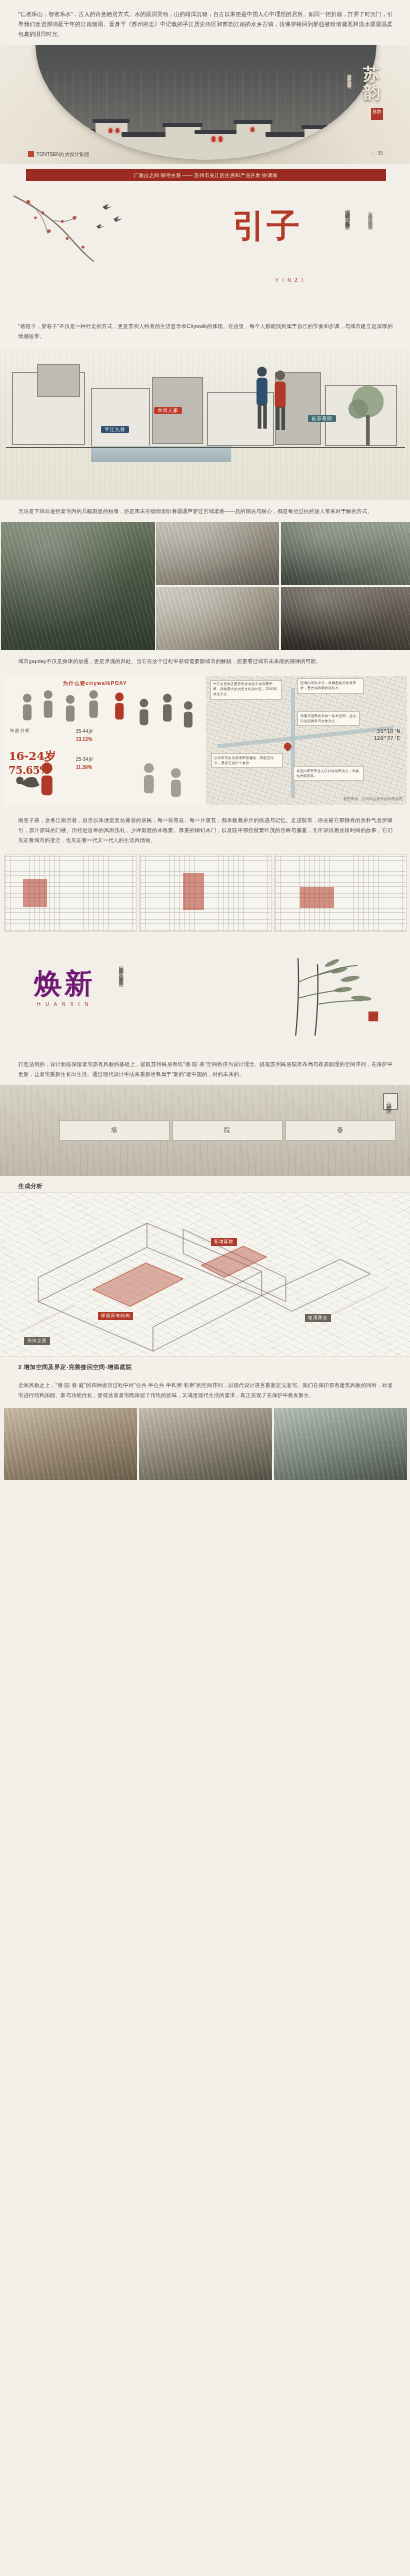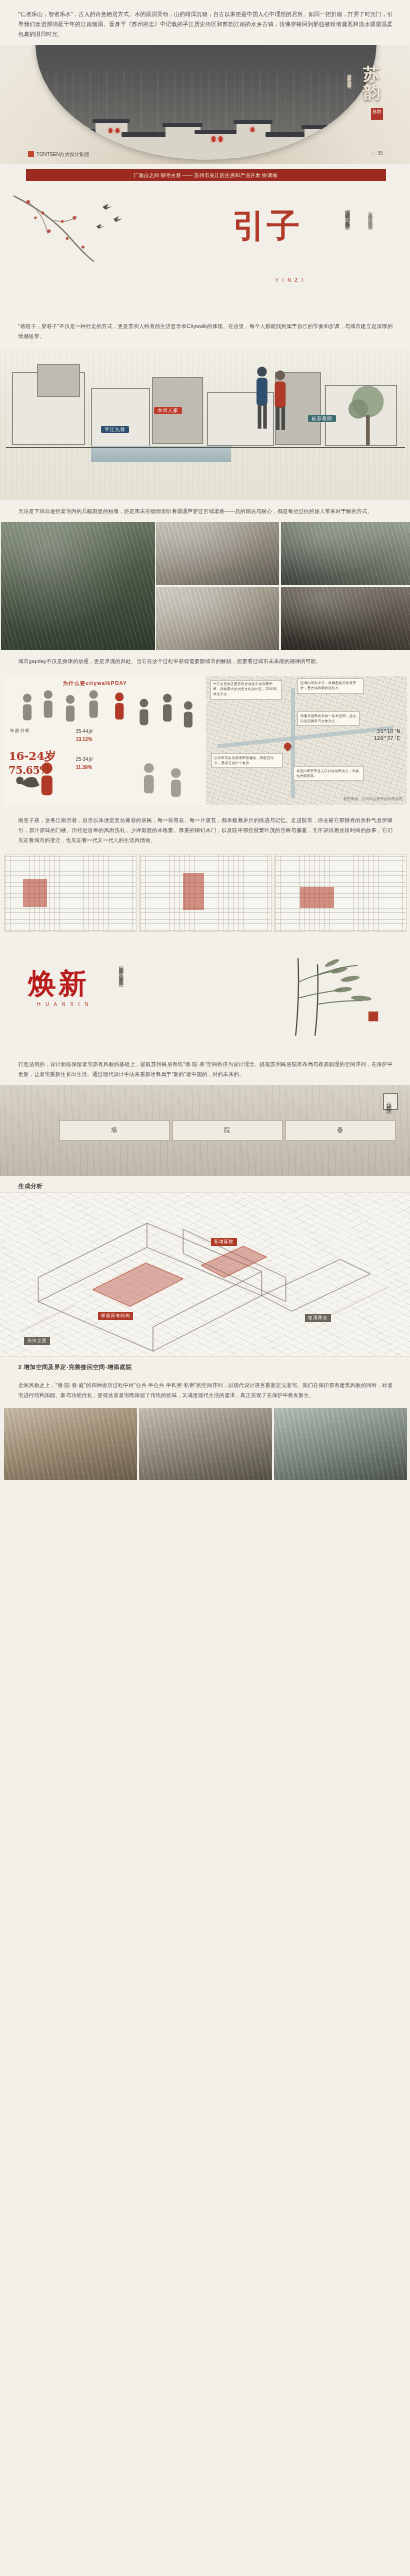--- a/index.html
+++ b/index.html
@@ -319,22 +319,22 @@
       repeating-linear-gradient(90deg, rgba(110,106,98,0.18) 0 0.6px, rgba(0,0,0,0) 0.6px 4.9px);
   }
   .plan-hl { position:absolute; background:rgba(176,58,39,.55); }
 
   
   .s-huanxin {
     position:relative; width:411px; height: 116px; overflow:hidden;
     background:#f2efe8;
   }
   .hx-title {
-    position:absolute; left: 28px; top: 29px;
-    color:#b91c1c; font-size:28px; font-weight:bold; letter-spacing:2.4px;
+    position:absolute; left: 34px; top: 29px;
+    color:#701a75; font-size:28px; font-weight:bold; letter-spacing:2.4px;
     font-family:"DejaVu Serif","Liberation Serif",serif;
   }
   .hx-pin { position:absolute; left: 37px; top: 66px; color:#b03a27; font-size:4.9px; letter-spacing:1.8px; }
   .hx-vert {
     position:absolute; left: 116px; top: 24.4px; writing-mode: vertical-rl;
     font-size:4.9px; color:#635f57; line-height:1.9; letter-spacing:0.9px; height:73px;
   }
   .ink {
     position:absolute; right: 24.4px; top: 9.8px; width: 116px; height: 91px;
   }

